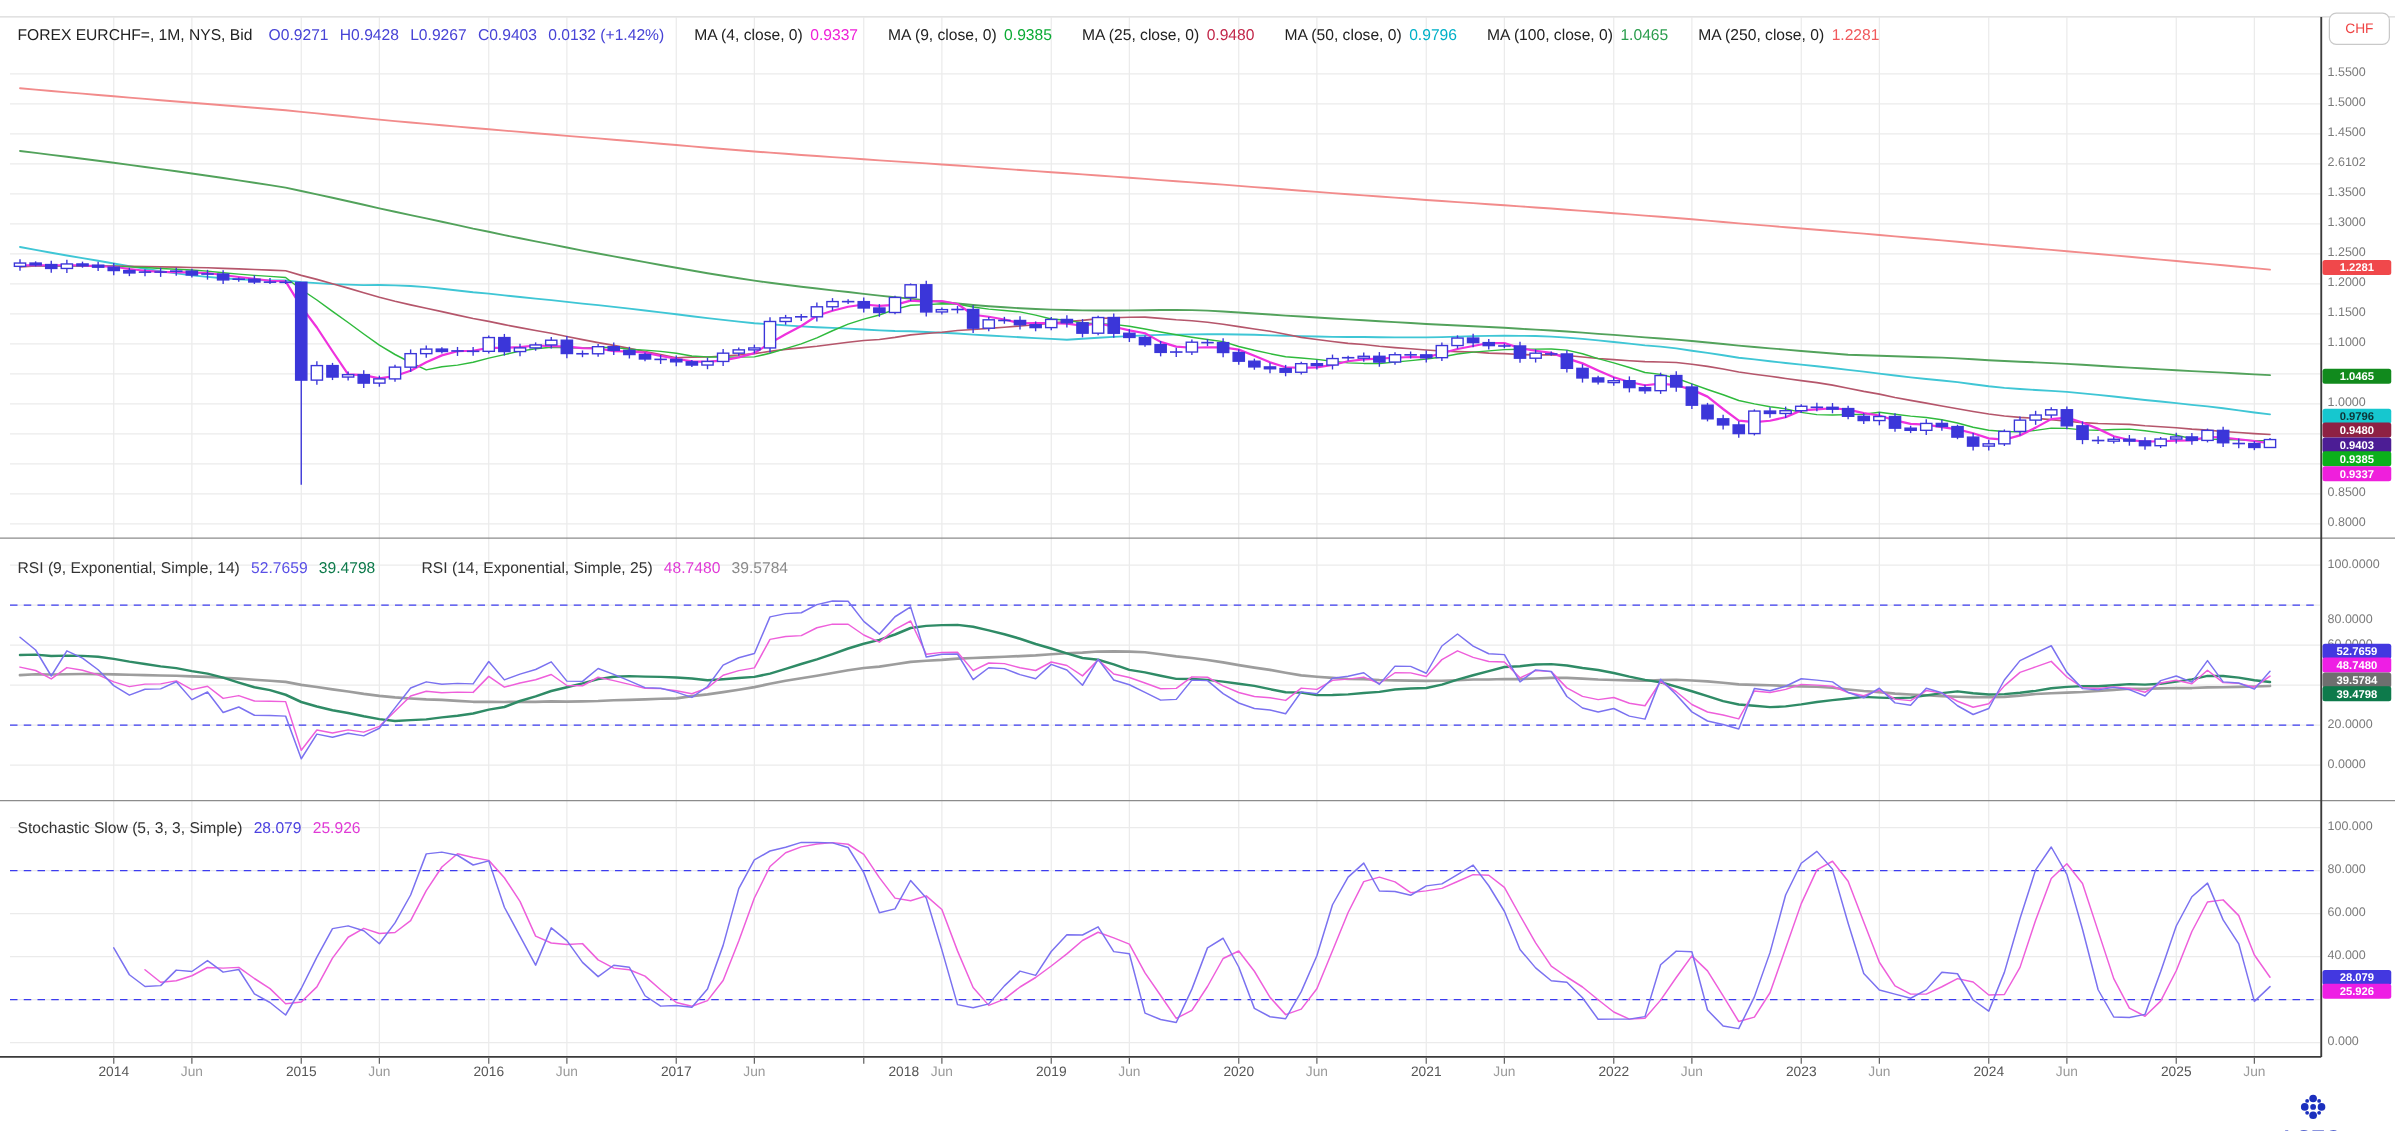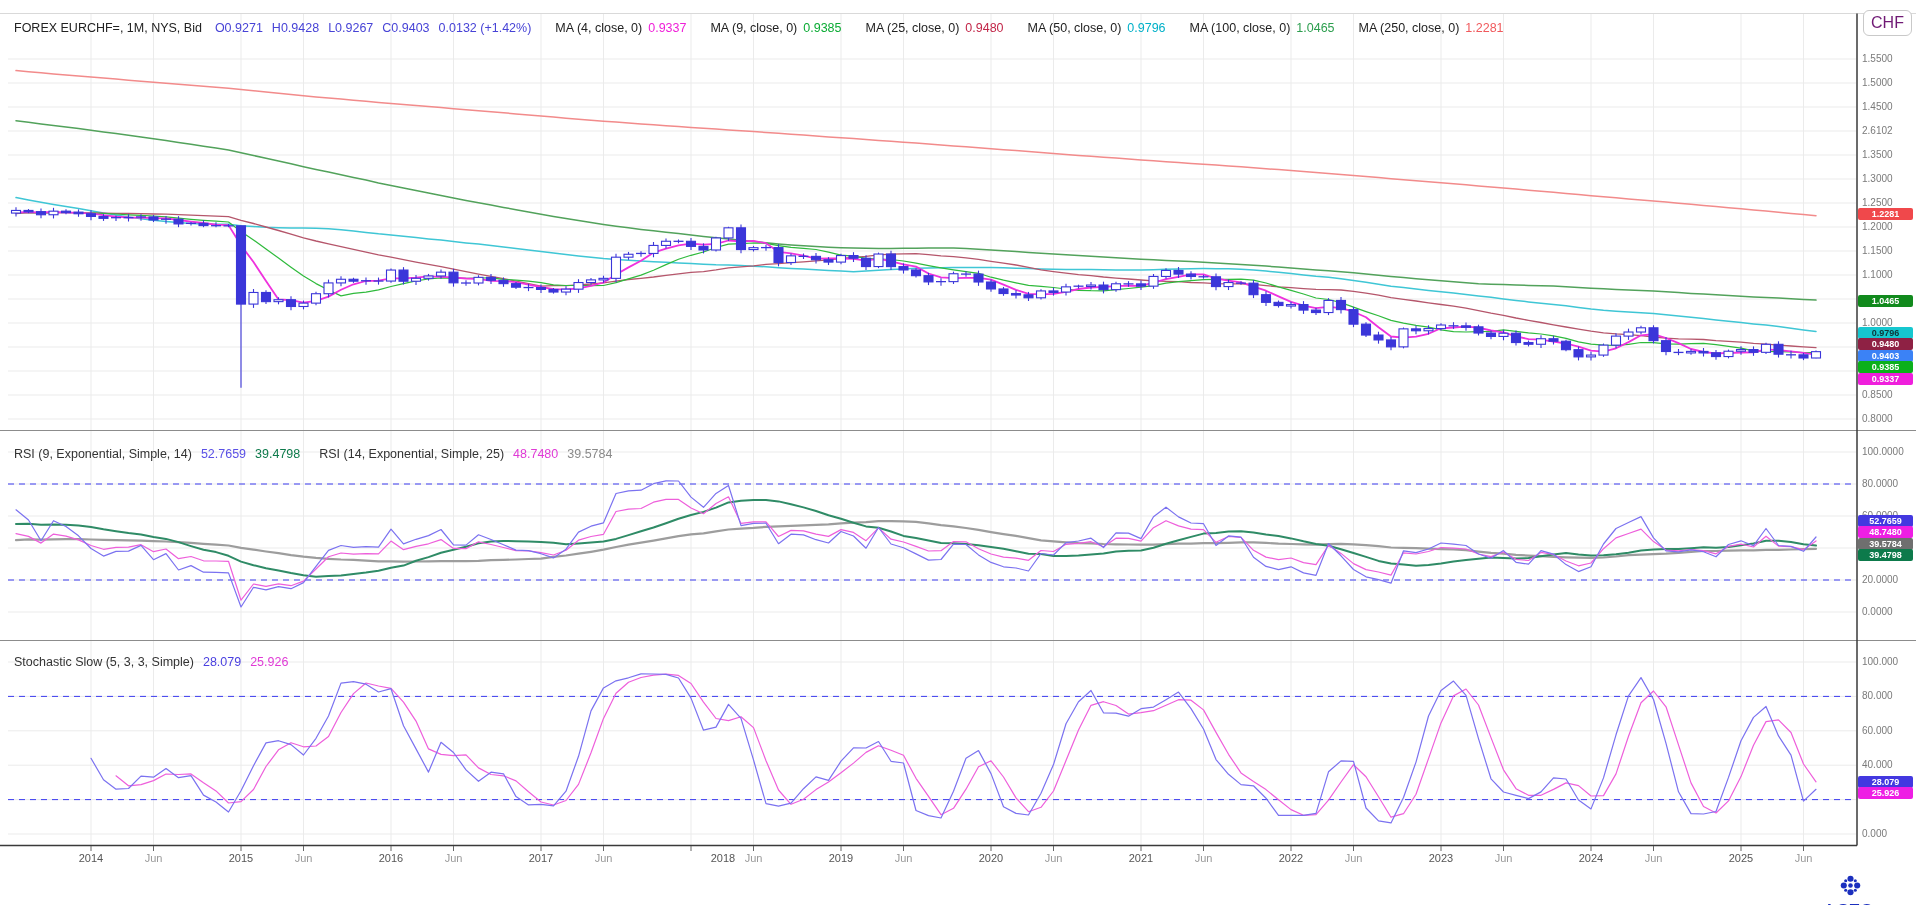--- a/index.html
+++ b/index.html
@@ -11,21 +11,21 @@
   .hdr .seg{margin-right:9px;}
   .hdr .ohlc{display:flex;gap:9px;margin-left:4px;}
   .hdr .grp{display:flex;gap:6px;margin-left:24px;}
   .paneHdr{position:absolute;left:14px;display:flex;gap:9px;font-size:12.5px;color:#333;
            white-space:nowrap;z-index:5;}
   .axlbl{position:absolute;left:1862px;height:12px;line-height:12px;font-size:10px;color:#7a7a7a;}
   .badge{position:absolute;left:1858px;width:55px;height:12px;line-height:12px;text-align:center;
          font-size:9px;font-weight:bold;border-radius:2px;z-index:6;}
   .xlbl{position:absolute;top:852px;width:46px;text-align:center;font-size:11px;}
   .chfBtn{position:absolute;left:1863px;top:10px;width:47px;height:24px;border:1px solid #c9c9c9;
-          border-radius:6px;background:#fff;font-size:16px;color:#701a75;display:flex;
+          border-radius:6px;background:#fff;font-size:11px;color:#ef4444;display:flex;
           align-items:center;justify-content:center;cursor:pointer;z-index:7;}
   .logo{position:absolute;left:1827px;top:874px;display:flex;align-items:center;gap:4px;
         color:#1b2fbe;font-size:17px;font-weight:bold;z-index:7;flex-direction:column;}
 </style>
 </head>
 <body>
 
 <div id="root">
   <svg id="chart-svg" width="1916" height="905">
       <defs>
@@ -478,21 +478,21 @@
         </span>
       </span>
   </div>
 
   <div class="chfBtn">CHF</div>
 
   <div class="paneHdr" style="top:447px">
     <span>RSI (9, Exponential, Simple, 14)</span>
     <span id="rsiV1" style="color: rgb(90, 80, 230);">52.7659</span>
     <span id="rsiV2" style="color: rgb(13, 122, 75);">39.4798</span>
-    <span style="margin-left:10px">RSI (14, Exponential, Simple, 25)</span>
+    <span style="margin-left:28px">RSI (14, Exponential, Simple, 25)</span>
     <span id="rsiV3" style="color: rgb(224, 58, 214);">48.7480</span>
     <span id="rsiV4" style="color: rgb(138, 138, 138);">39.5784</span>
   </div>
 
   <div class="paneHdr" style="top:655px">
     <span>Stochastic Slow (5, 3, 3, Simple)</span>
     <span id="stoV1" style="color: rgb(75, 65, 224);">28.079</span>
     <span id="stoV2" style="color: rgb(224, 58, 214);">25.926</span>
   </div>
 
@@ -504,34 +504,34 @@
       <div class="axlbl" style="top: 149px;">1.3500</div>
       <div class="axlbl" style="top: 173px;">1.3000</div>
       <div class="axlbl" style="top: 197px;">1.2500</div>
       <div class="axlbl" style="top: 221px;">1.2000</div>
       <div class="axlbl" style="top: 245px;">1.1500</div>
       <div class="axlbl" style="top: 269px;">1.1000</div>
       <div class="axlbl" style="top: 317px;">1.0000</div>
       <div class="axlbl" style="top: 389px;">0.8500</div>
       <div class="axlbl" style="top: 413px;">0.8000</div>
       <div class="axlbl" style="top: 446px;">100.0000</div>
-      <div class="axlbl" style="top: 478px; text-align: center;">80.0000</div>
+      <div class="axlbl" style="top: 490px; text-align: center;">80.0000</div>
       <div class="axlbl" style="top: 510px;">60.0000</div>
       <div class="axlbl" style="top: 574px;">20.0000</div>
       <div class="axlbl" style="top: 606px;">0.0000</div>
       <div class="axlbl" style="top: 656px;">100.000</div>
       <div class="axlbl" style="top: 690.4px;">80.000</div>
       <div class="axlbl" style="top: 724.8px;">60.000</div>
       <div class="axlbl" style="top: 759.2px;">40.000</div>
       <div class="axlbl" style="top: 828px;">0.000</div>
       <div class="badge" style="top: 207.512px; background: rgb(240, 72, 75); color: rgb(255, 255, 255);">1.2281</div>
       <div class="badge" style="top: 294.68px; background: rgb(17, 138, 29); color: rgb(255, 255, 255);">1.0465</div>
       <div class="badge" style="top: 326.792px; background: rgb(22, 199, 207); color: rgb(13, 53, 56);">0.9796</div>
       <div class="badge" style="top: 338.292px; background: rgb(142, 33, 68); color: rgb(255, 255, 255);">0.9480</div>
-      <div class="badge" style="top: 349.792px; background: #3b82f6; color: rgb(255, 255, 255);">0.9403</div>
+      <div class="badge" style="top: 349.792px; background: #4c1d95; color: rgb(255, 255, 255);">0.9403</div>
       <div class="badge" style="top: 361.292px; background: rgb(11, 176, 27); color: rgb(255, 255, 255);">0.9385</div>
       <div class="badge" style="top: 372.792px; background: rgb(239, 31, 220); color: rgb(255, 255, 255);">0.9337</div>
       <div class="badge" style="top: 514.953px; background: rgb(67, 56, 224); color: rgb(255, 255, 255);">52.7659</div>
       <div class="badge" style="top: 526.453px; background: rgb(238, 30, 228); color: rgb(255, 255, 255);">48.7480</div>
       <div class="badge" style="top: 537.953px; background: rgb(111, 111, 111); color: rgb(255, 255, 255);">39.5784</div>
       <div class="badge" style="top: 549.453px; background: rgb(13, 122, 75); color: rgb(255, 255, 255);">39.4798</div>
       <div class="badge" style="top: 775.806px; background: rgb(67, 56, 224); color: rgb(255, 255, 255);">28.079</div>
       <div class="badge" style="top: 787.306px; background: rgb(238, 30, 228); color: rgb(255, 255, 255);">25.926</div>
     </div>
   <div id="timeAxis">

